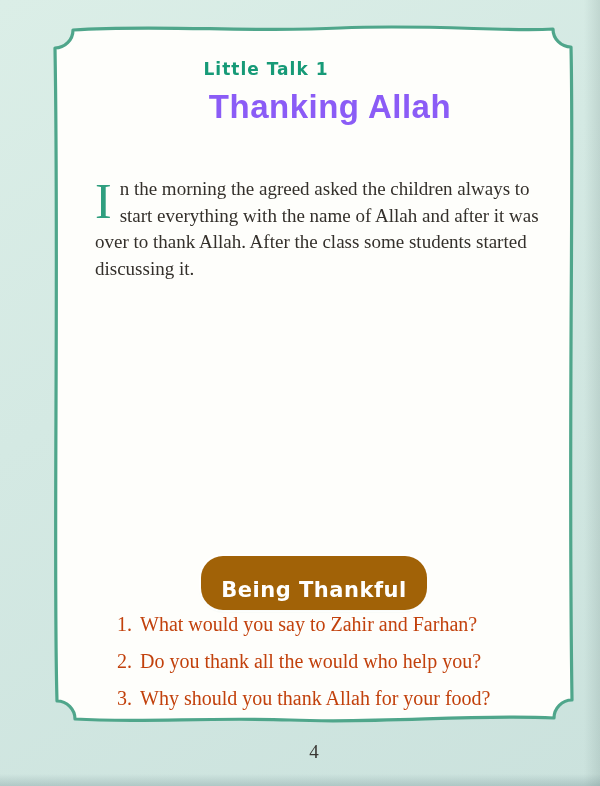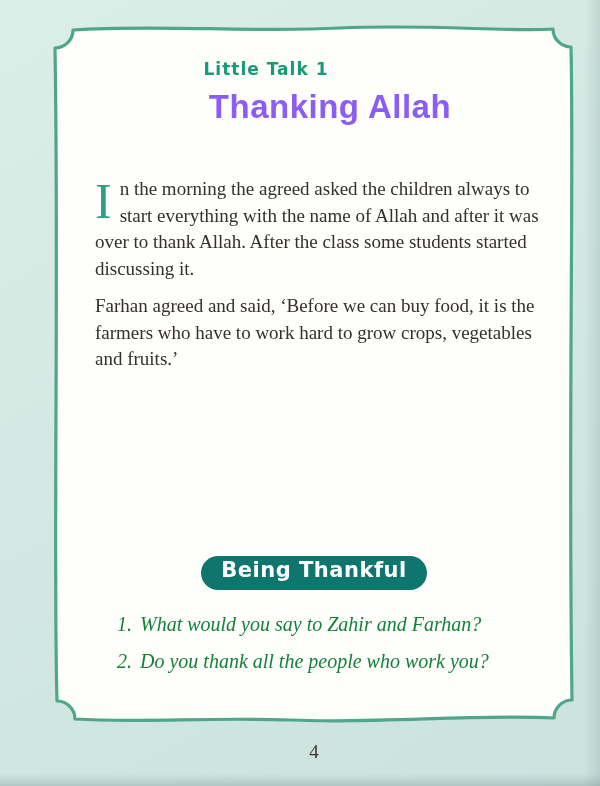--- a/index.html
+++ b/index.html
@@ -33,27 +33,27 @@
     position:absolute;top:176px;left:95px;width:452px;
     font-size:19px;line-height:26.5px;color:#34302b;
   }
   .story p{margin:0 0 11px 0;}
   .dropcap{
     float:left;font-size:50px;line-height:44px;height:46px;
     margin:3px 8px 0 0;color:#2f9f7f;font-family:"Liberation Serif", serif;
   }
   .badge-row{position:absolute;top:556px;left:55px;width:518px;text-align:center;}
   .badge{
-    display:inline-block;background:#0f766e;color:#ffffff;
+    display:inline-block;background:#a16207;color:#ffffff;
     font-family:"DejaVu Sans", sans-serif;font-weight:bold;font-size:21px;
-    letter-spacing:0.5px;padding:2px 20px 8px 20px;border-radius:22px;
+    letter-spacing:0.5px;padding:22px 20px 8px 20px;border-radius:22px;
     box-shadow:0 0 0 2px rgba(255,255,255,0.9), 0 1px 2px rgba(20,110,80,0.35);
   }
   .questions{position:absolute;top:612px;left:117px;width:430px;}
-  .q{font-size:20px;line-height:24px;color:#15803d;margin-bottom:13px;font-style:italic;}
+  .q{font-size:20px;line-height:24px;color:#c2410c;margin-bottom:13px;}
   .qnum{margin-right:8px;}
   .page-number{
     position:absolute;top:741px;left:55px;width:518px;text-align:center;
     font-size:19px;color:#3a3733;
   }
 </style>
 </head>
 <body>
 
 <svg class="frame" width="600" height="786" viewBox="0 0 600 786">
@@ -68,32 +68,34 @@
            A 18 18 0 0 0 57 701
            C 53 560, 59 280, 55 48
            A 18 18 0 0 0 73 30 Z" fill="#fefefb" stroke="#4fa68b" stroke-width="3.2" stroke-linecap="round" stroke-linejoin="round"></path>
 </svg>
 
 <div class="kicker">Little Talk 1</div>
 <div class="title">Thanking Allah</div>
 
 <div class="story">
   <p><span class="dropcap">I</span><span>n the morning the agreed asked the children always to start everything with the name of Allah and after it was over to thank Allah. After the class some students started discussing it.</span></p>
-  <p>Farhan agreed and said, ‘Before we can buy food, it is the farmers who have to work hard to grow crops, vegetables and fruits.’</p>
 </div>
 
 <div class="badge-row">
   <span class="badge">Being Thankful</span>
 </div>
 
 <div class="questions">
   <div class="q">
     <span class="qnum">1.</span><span>What would you say to Zahir and Farhan?</span>
   </div>
   <div class="q">
-    <span class="qnum">2.</span><span>Do you thank all the people who work you?</span>
+    <span class="qnum">2.</span><span>Do you thank all the would who help you?</span>
+  </div>
+  <div class="q">
+    <span class="qnum">3.</span><span>Why should you thank Allah for your food?</span>
   </div>
 </div>
 
 <div class="page-number">4</div>
 
 <div class="scan-edge-right"></div>
 <div class="scan-edge-bottom"></div>
 
 </body></html>

